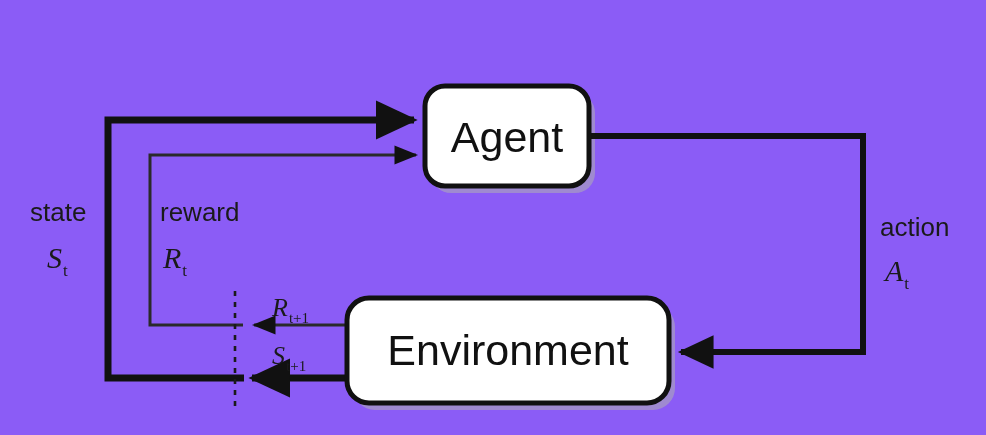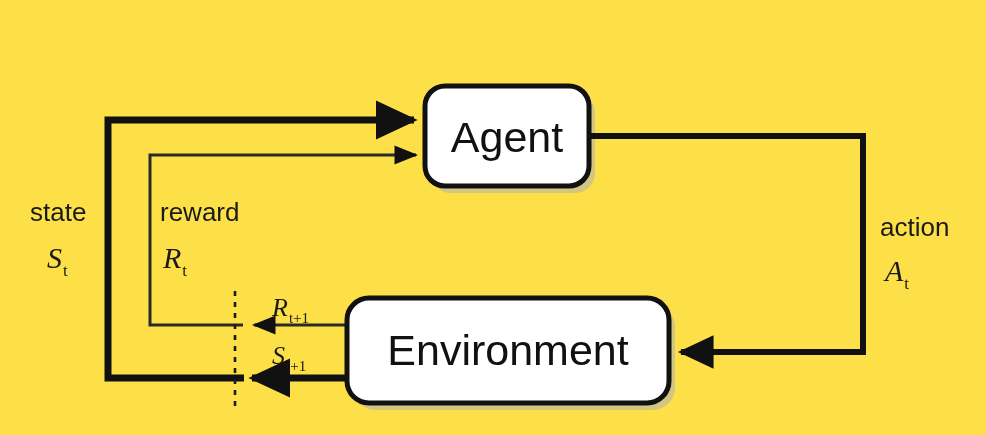--- a/index.html
+++ b/index.html
@@ -8,21 +8,21 @@
     padding: 0;
     background: #ffffff;
   }
   body {
     font-family: "Liberation Sans", sans-serif;
   }
   #diagram-root {
     position: relative;
     width: 986px;
     height: 435px;
-    background: #fde047;
+    background: #8b5cf6;
     overflow: hidden;
   }
   #diagram-svg {
     position: absolute;
     left: 0;
     top: 0;
     width: 986px;
     height: 435px;
     display: block;
   }

